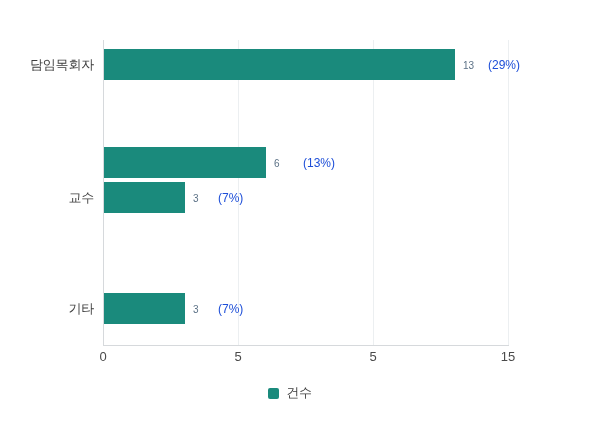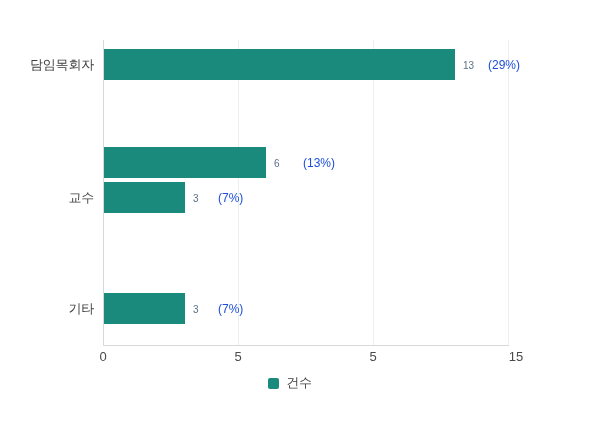--- a/index.html
+++ b/index.html
@@ -110,21 +110,21 @@
     color: #4a4a4a;
     transform: translateX(-50%);
     white-space: nowrap;
   }
 
   
   #legend {
     position: absolute;
     left: 0;
     right: 0;
-    top: 374px;
+    top: 384px;
     display: flex;
     justify-content: center;
     align-items: center;
     font-family: Liberation Serif, serif;
   }
   .legend-item {
     display: flex;
     align-items: center;
     gap: 7px;
   }
@@ -181,21 +181,21 @@
       <span class="bar-label">기타</span>
       <div class="bar-rect" style="width:81px;"></div>
       <span class="bar-value" style="left:90px;">3</span>
       <span class="bar-pct" style="left:115px;">(7%)</span>
     </div>
   </div>
 
   <span class="x-tick" style="left:103px;">0</span>
   <span class="x-tick" style="left:238px;">5</span>
   <span class="x-tick" style="left:373px;">5</span>
-  <span class="x-tick" style="left:508px;margin-left:8px;">15</span>
+  <span class="x-tick" style="left:508px;">15</span>
 
   <div id="legend">
     <div class="legend-item">
       <span class="legend-swatch"></span>
       <span class="legend-text">건수</span>
     </div>
   </div>
 
 </div>
 

